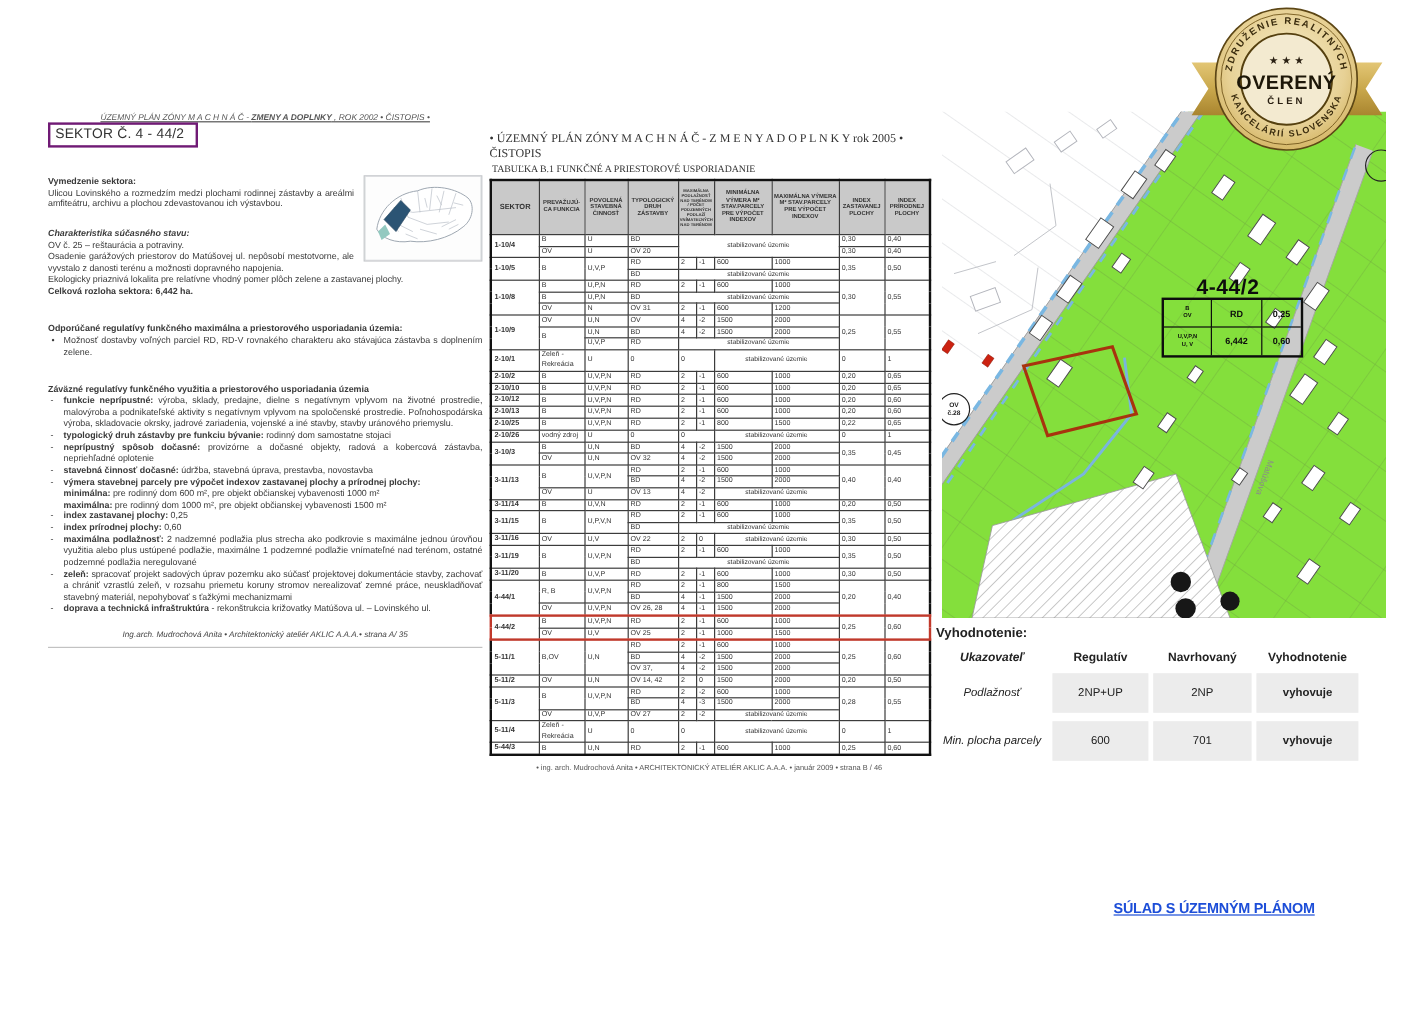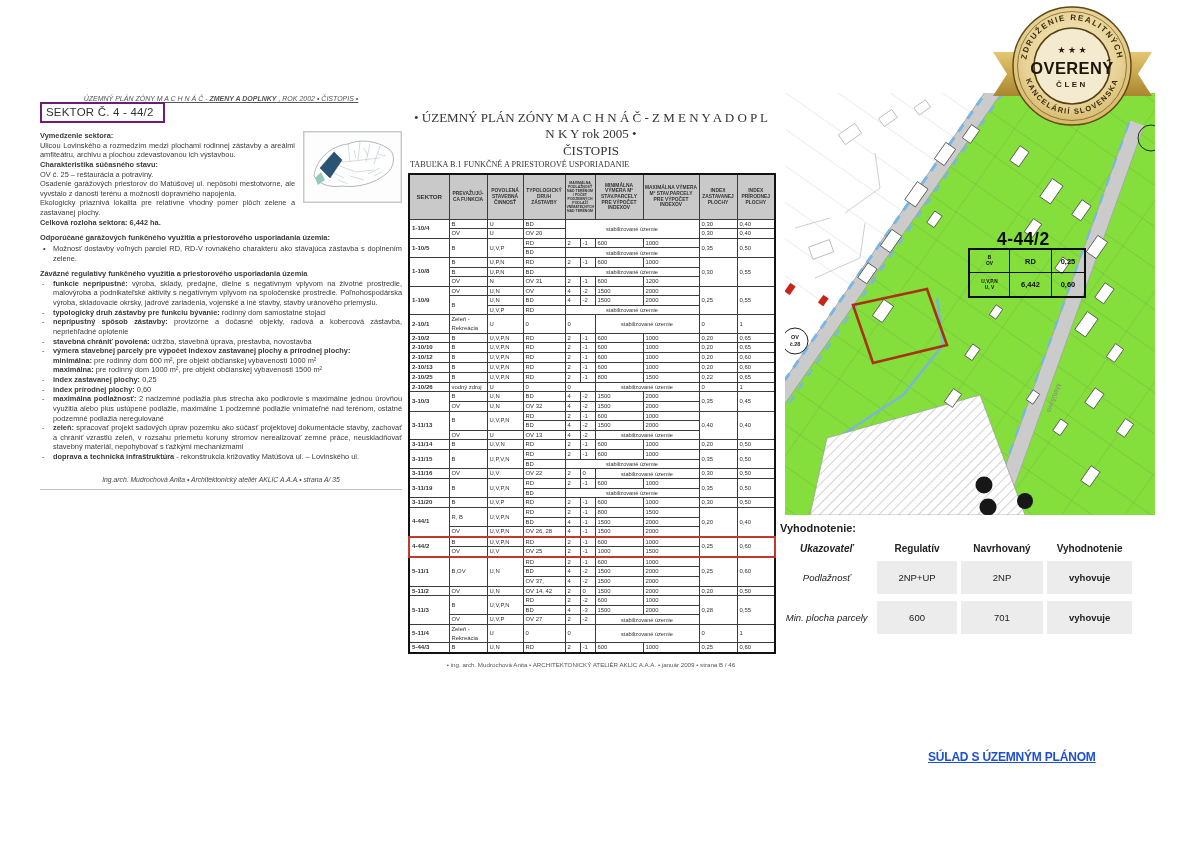--- a/index.html
+++ b/index.html
@@ -7,34 +7,34 @@
        font-family:"Liberation Sans",sans-serif;color:#222;}
   
   .page-left{position:absolute;left:40px;top:95px;width:362px;color:#3a3a3a;}
   .pl-header{font-size:7px;font-style:italic;text-align:center;color:#555;}
   .pl-header .u{text-decoration:underline;}
   .pl-header b{font-weight:bold;}
   .sector-box{display:inline-block;border:2px solid #701a75;padding:2px 9px 3px 4px;
               font-size:11.5px;font-weight:normal;color:#333;margin:0 0 8px 0;letter-spacing:.2px;}
   .thumb{float:right;width:97px;height:70px;border:1px solid #c6c9cc;margin:0 0 4px 8px;background:#fdfdfd;}
   .pl-body{font-size:7.4px;line-height:1.3;text-align:justify;}
-  .pl-body .h{font-weight:bold;margin-top:0;}
+  .pl-body .h{font-weight:bold;margin-top:15px;}
   .pl-body .para{margin:0;}
   .pl-body .bold-line{font-weight:bold;}
   .gap{height:6px;}
   .bullet-item{position:relative;padding-left:13px;margin-top:1px;}
   .bullet-item .mark{position:absolute;left:3px;top:0;}
   .reg-item{position:relative;padding-left:13px;}
   .reg-item .mark{position:absolute;left:2px;top:0;}
   .reg-item.nodash{padding-left:13px;}
   .pl-footer{font-size:6.8px;font-style:italic;text-align:center;margin-top:14px;color:#444;}
   .pl-rule{border-top:1px solid #c2c2c2;margin-top:6px;}
   
   .page-mid{position:absolute;left:408px;top:110px;width:366px;color:#333;}
-  .pm-header{font-family:"Liberation Serif",serif;font-size:13px;text-align:center;line-height:1.25;}
+  .pm-header{font-family:"Liberation Serif",serif;font-size:10px;text-align:left;line-height:1.25;}
   .pm-title{font-family:"Liberation Serif",serif;font-size:8.2px;text-align:left;margin:1px 0 4px 2px;}
   table.bt{border-collapse:collapse;table-layout:fixed;width:366px;border:2px solid #111;}
   table.bt td,table.bt th{border:0.5px solid #3c3c3c;overflow:hidden;}
   table.bt thead th{background:#c9c9c9;font-size:4.9px;font-weight:bold;padding:1px;line-height:1.15;
                     text-align:center;vertical-align:middle;height:42px;}
   table.bt thead th.sekh{font-size:6.2px;}
   table.bt thead th.pod{font-size:3.5px;}
   table.bt td{font-size:5.9px;padding:0 2px;line-height:1.45;vertical-align:middle;}
   table.bt td.sek{font-weight:bold;font-size:6.1px;}
   table.bt td.stab{text-align:center;font-size:5.6px;}
@@ -84,39 +84,39 @@
       <g stroke="#aeb6bf" stroke-width="0.5" fill="none">
         <path d="M30,18 L36,34 M44,12 L46,30 M56,10 L54,28 M66,12 L62,30 M76,14 L70,32 M24,26 L40,30 M40,30 L58,28 M58,28 L76,26 M36,34 L52,40 M52,40 L70,38 M46,44 L60,48 M28,40 L40,46 M64,42 L76,36 M82,24 L74,22 M20,34 L28,46 M60,16 L64,24 M50,18 L52,26 M70,44 L78,40 M34,48 L44,52"></path>
       </g>
       <polygon points="16,36 30,20 38,28 26,46" fill="#2b5474" stroke="#1d3c55" stroke-width="0.5"></polygon>
       <polygon points="11,46 17,40 21,48 14,53" fill="#93c9c0"></polygon>
     </svg>
 
     <div class="h">Vymedzenie sektora:</div>
     <div class="para">Ulicou Lovinského a rozmedzím medzi plochami rodinnej zástavby a areálmi amfiteátru, archivu a plochou zdevastovanou ich výstavbou.</div>
 
-    <div class="h" style="clear:none;">Charakteristika súčasného stavu:</div>
+    <div class="h" style="clear:none;font-style:italic;">Charakteristika súčasného stavu:</div>
     <div id="char-paras">
         <div class="para">OV č. 25 – reštaurácia a potraviny.</div>
         <div class="para">Osadenie garážových priestorov do Matúšovej ul. nepôsobí mestotvorne, ale vyvstalo z danosti terénu a možnosti dopravného napojenia.</div>
         <div class="para">Ekologicky priaznivá lokalita pre relatívne vhodný pomer plôch zelene a zastavanej plochy.</div>
       </div>
     <div class="bold-line">Celková rozloha sektora: 6,442 ha.</div>
 
     <div class="gap"></div>
-    <div class="h">Odporúčané garážových funkčného využitia a priestorového usporiadania územia:</div>
+    <div class="h">Odporúčané regulatívy funkčného maximálna a priestorového usporiadania územia:</div>
     <div class="bullet-item"><span class="mark">•</span><span>Možnosť dostavby voľných parciel RD, RD-V rovnakého charakteru ako stávajúca zástavba s doplnením zelene.</span></div>
 
     <div class="gap"></div>
     <div class="h">Záväzné regulatívy funkčného využitia a priestorového usporiadania územia</div>
     <div id="reg-list">
         <div class="reg-item"><span class="mark">-</span><b>funkcie neprípustné:</b> výroba, sklady, predajne, dielne s negatívnym vplyvom na životné prostredie, malovýroba a podnikateľské aktivity s negatívnym vplyvom na spoločenské prostredie. Poľnohospodárska výroba, skladovacie okrsky, jadrové zariadenia, vojenské a iné stavby, stavby uránového priemyslu.</div>
         <div class="reg-item"><span class="mark">-</span><b>typologický druh zástavby pre funkciu bývanie:</b> rodinný dom samostatne stojaci</div>
-        <div class="reg-item"><span class="mark">-</span><b>neprípustný spôsob zástavby:</b> provizórne a dočasné objekty, radová a kobercová zástavba, nepriehľadné oplotenie</div>
-        <div class="reg-item"><span class="mark">-</span><b>stavebná chrániť povolená:</b> údržba, stavebná úprava, prestavba, novostavba</div>
+        <div class="reg-item"><span class="mark">-</span><b>neprípustný spôsob dočasné:</b> provizórne a dočasné objekty, radová a kobercová zástavba, nepriehľadné oplotenie</div>
+        <div class="reg-item"><span class="mark">-</span><b>stavebná činnosť dočasné:</b> údržba, stavebná úprava, prestavba, novostavba</div>
         <div class="reg-item"><span class="mark">-</span><b>výmera stavebnej parcely pre výpočet indexov zastavanej plochy a prírodnej plochy:</b></div>
         <div class="reg-item nodash"><b>minimálna:</b> pre rodinný dom 600 m², pre objekt  občianskej vybavenosti 1000 m²</div>
         <div class="reg-item nodash"><b>maximálna:</b> pre rodinný dom 1000 m², pre objekt občianskej vybavenosti 1500 m²</div>
         <div class="reg-item"><span class="mark">-</span><b>index zastavanej plochy:</b> 0,25</div>
         <div class="reg-item"><span class="mark">-</span><b>index prírodnej plochy:</b> 0,60</div>
         <div class="reg-item"><span class="mark">-</span><b>maximálna podlažnosť:</b> 2 nadzemné podlažia  plus strecha ako podkrovie s maximálne jednou úrovňou využitia alebo plus ustúpené podlažie, maximálne 1 podzemné podlažie vnímateľné nad terénom, ostatné podzemné podlažia neregulované</div>
         <div class="reg-item"><span class="mark">-</span><b>zeleň:</b> spracovať projekt sadových úprav pozemku ako súčasť projektovej dokumentácie stavby, zachovať a chrániť vzrastlú zeleň, v rozsahu priemetu koruny stromov nerealizovať zemné práce, neuskladňovať stavebný materiál, nepohybovať s ťažkými mechanizmami</div>
         <div class="reg-item"><span class="mark">-</span><b>doprava a technická infraštruktúra</b> - rekonštrukcia križovatky Matúšova ul. – Lovinského ul.</div>
       </div>
   </div>

